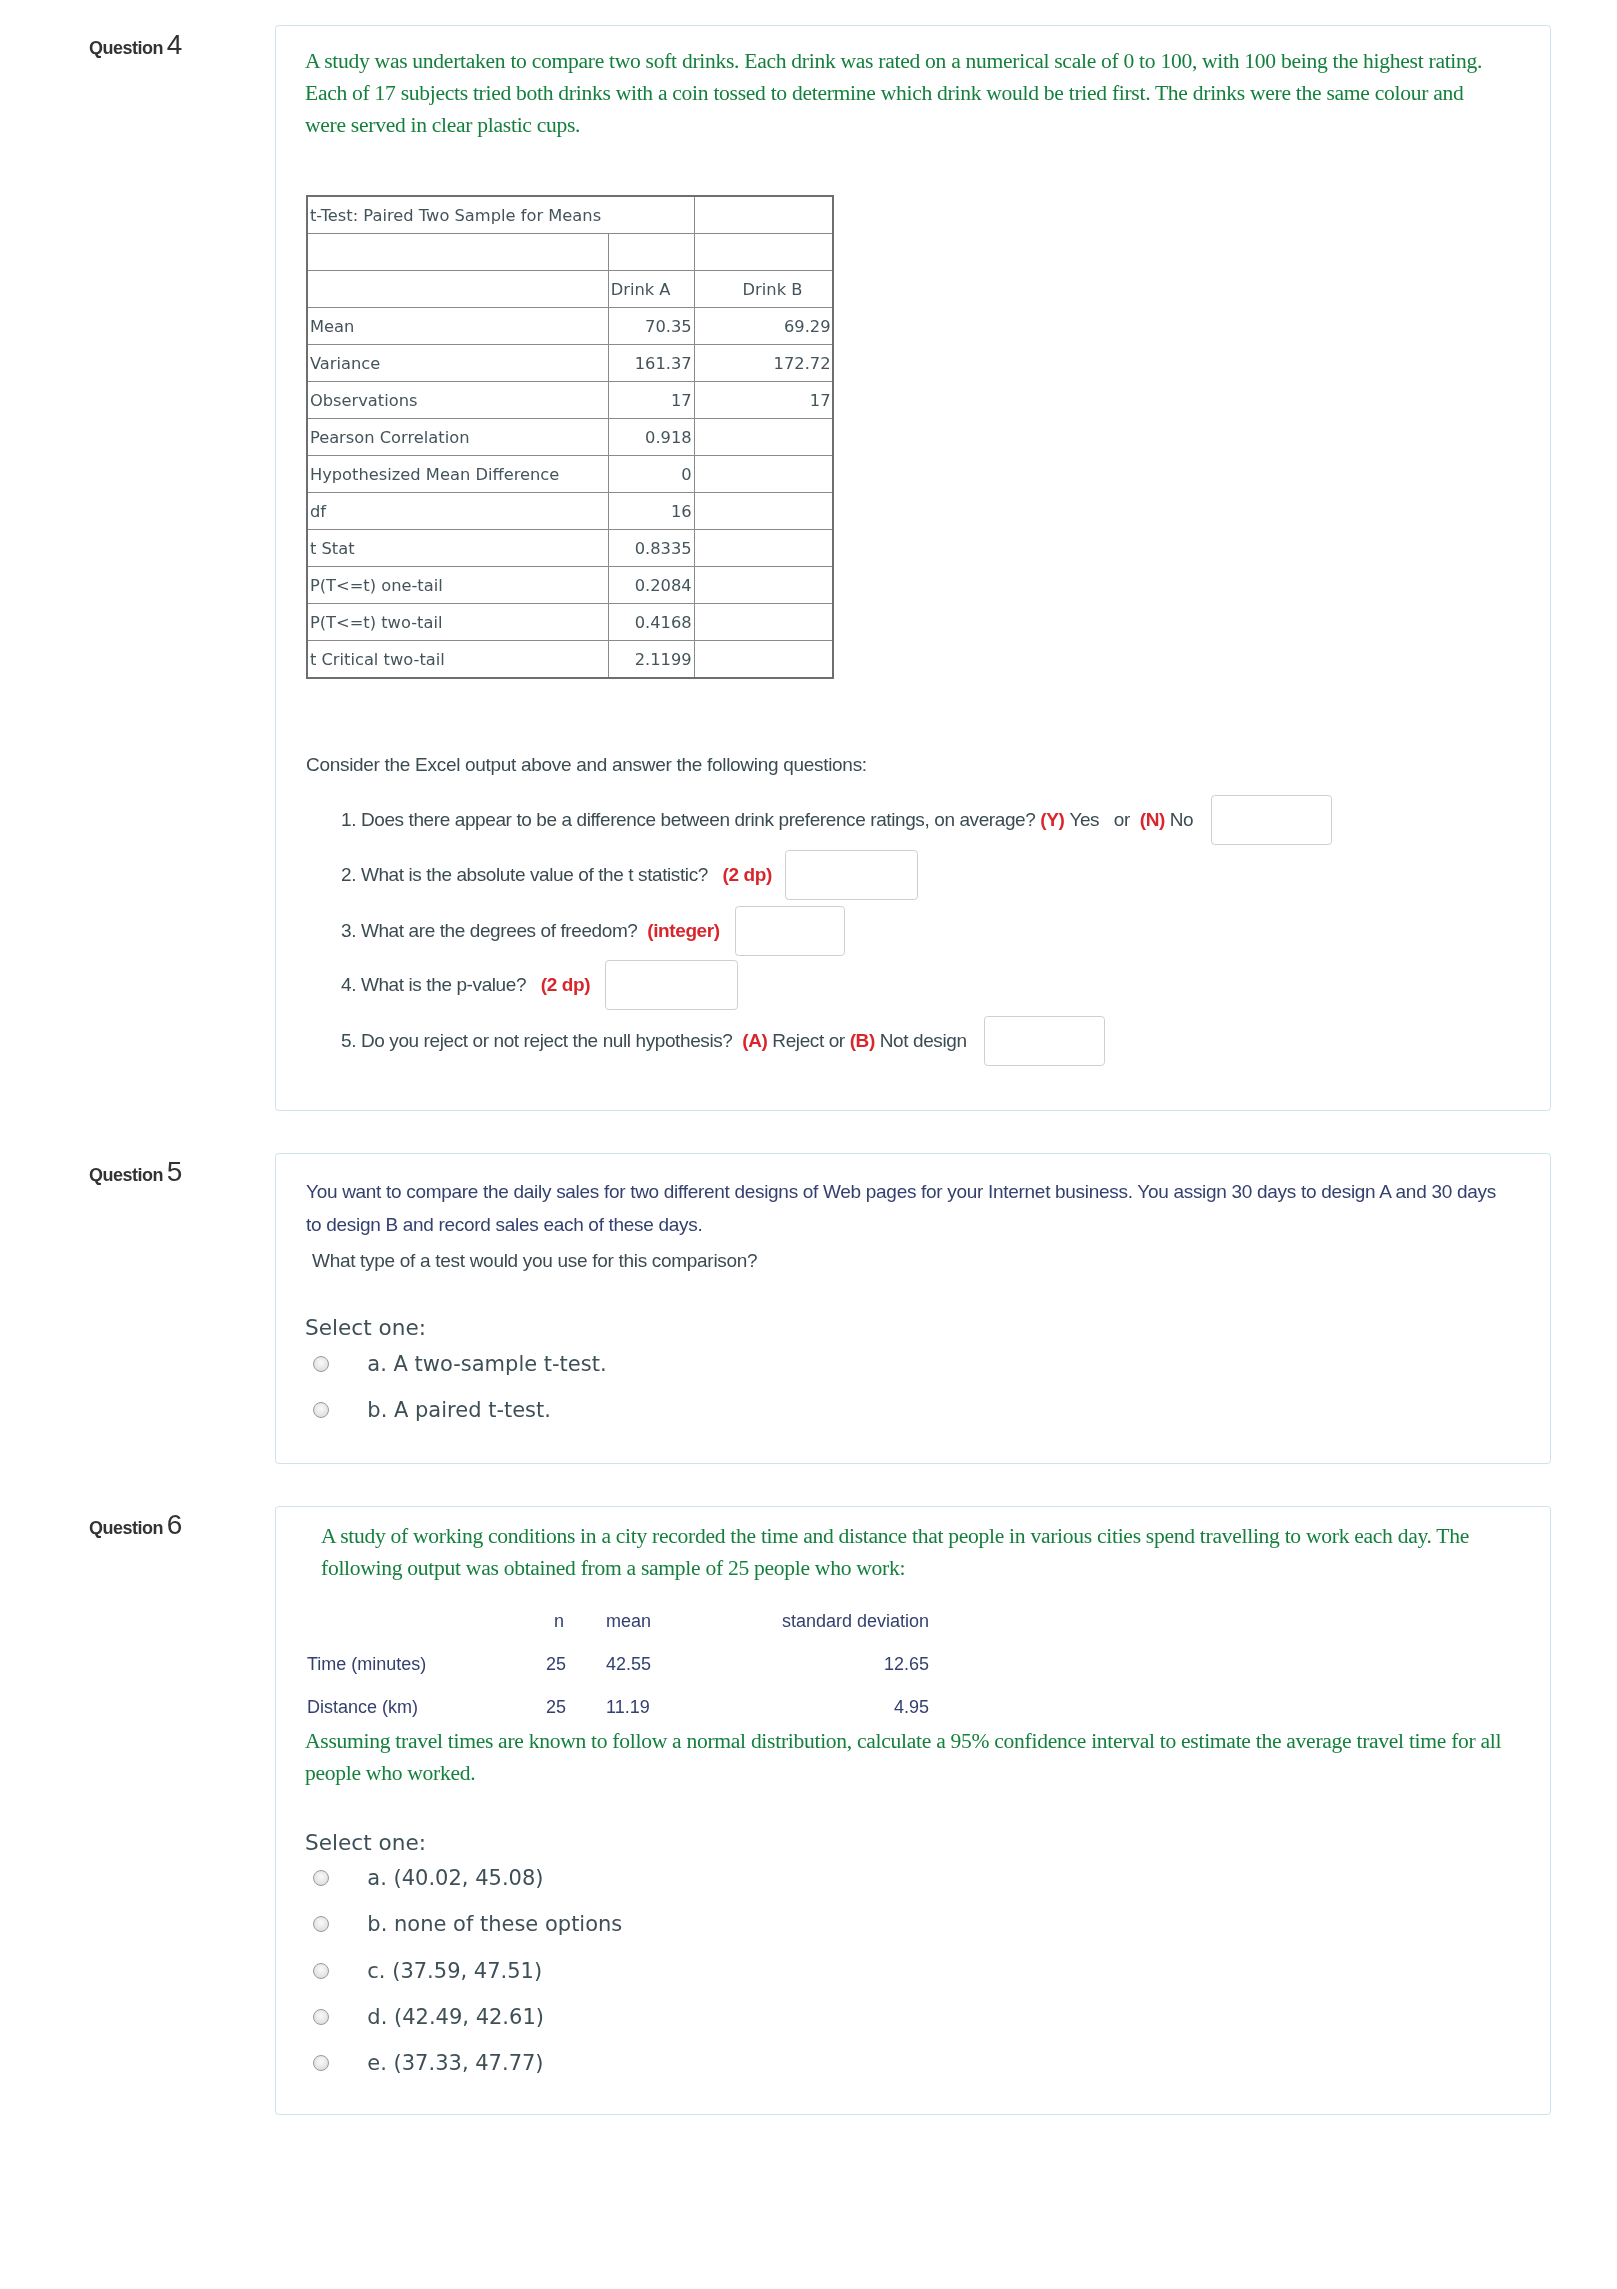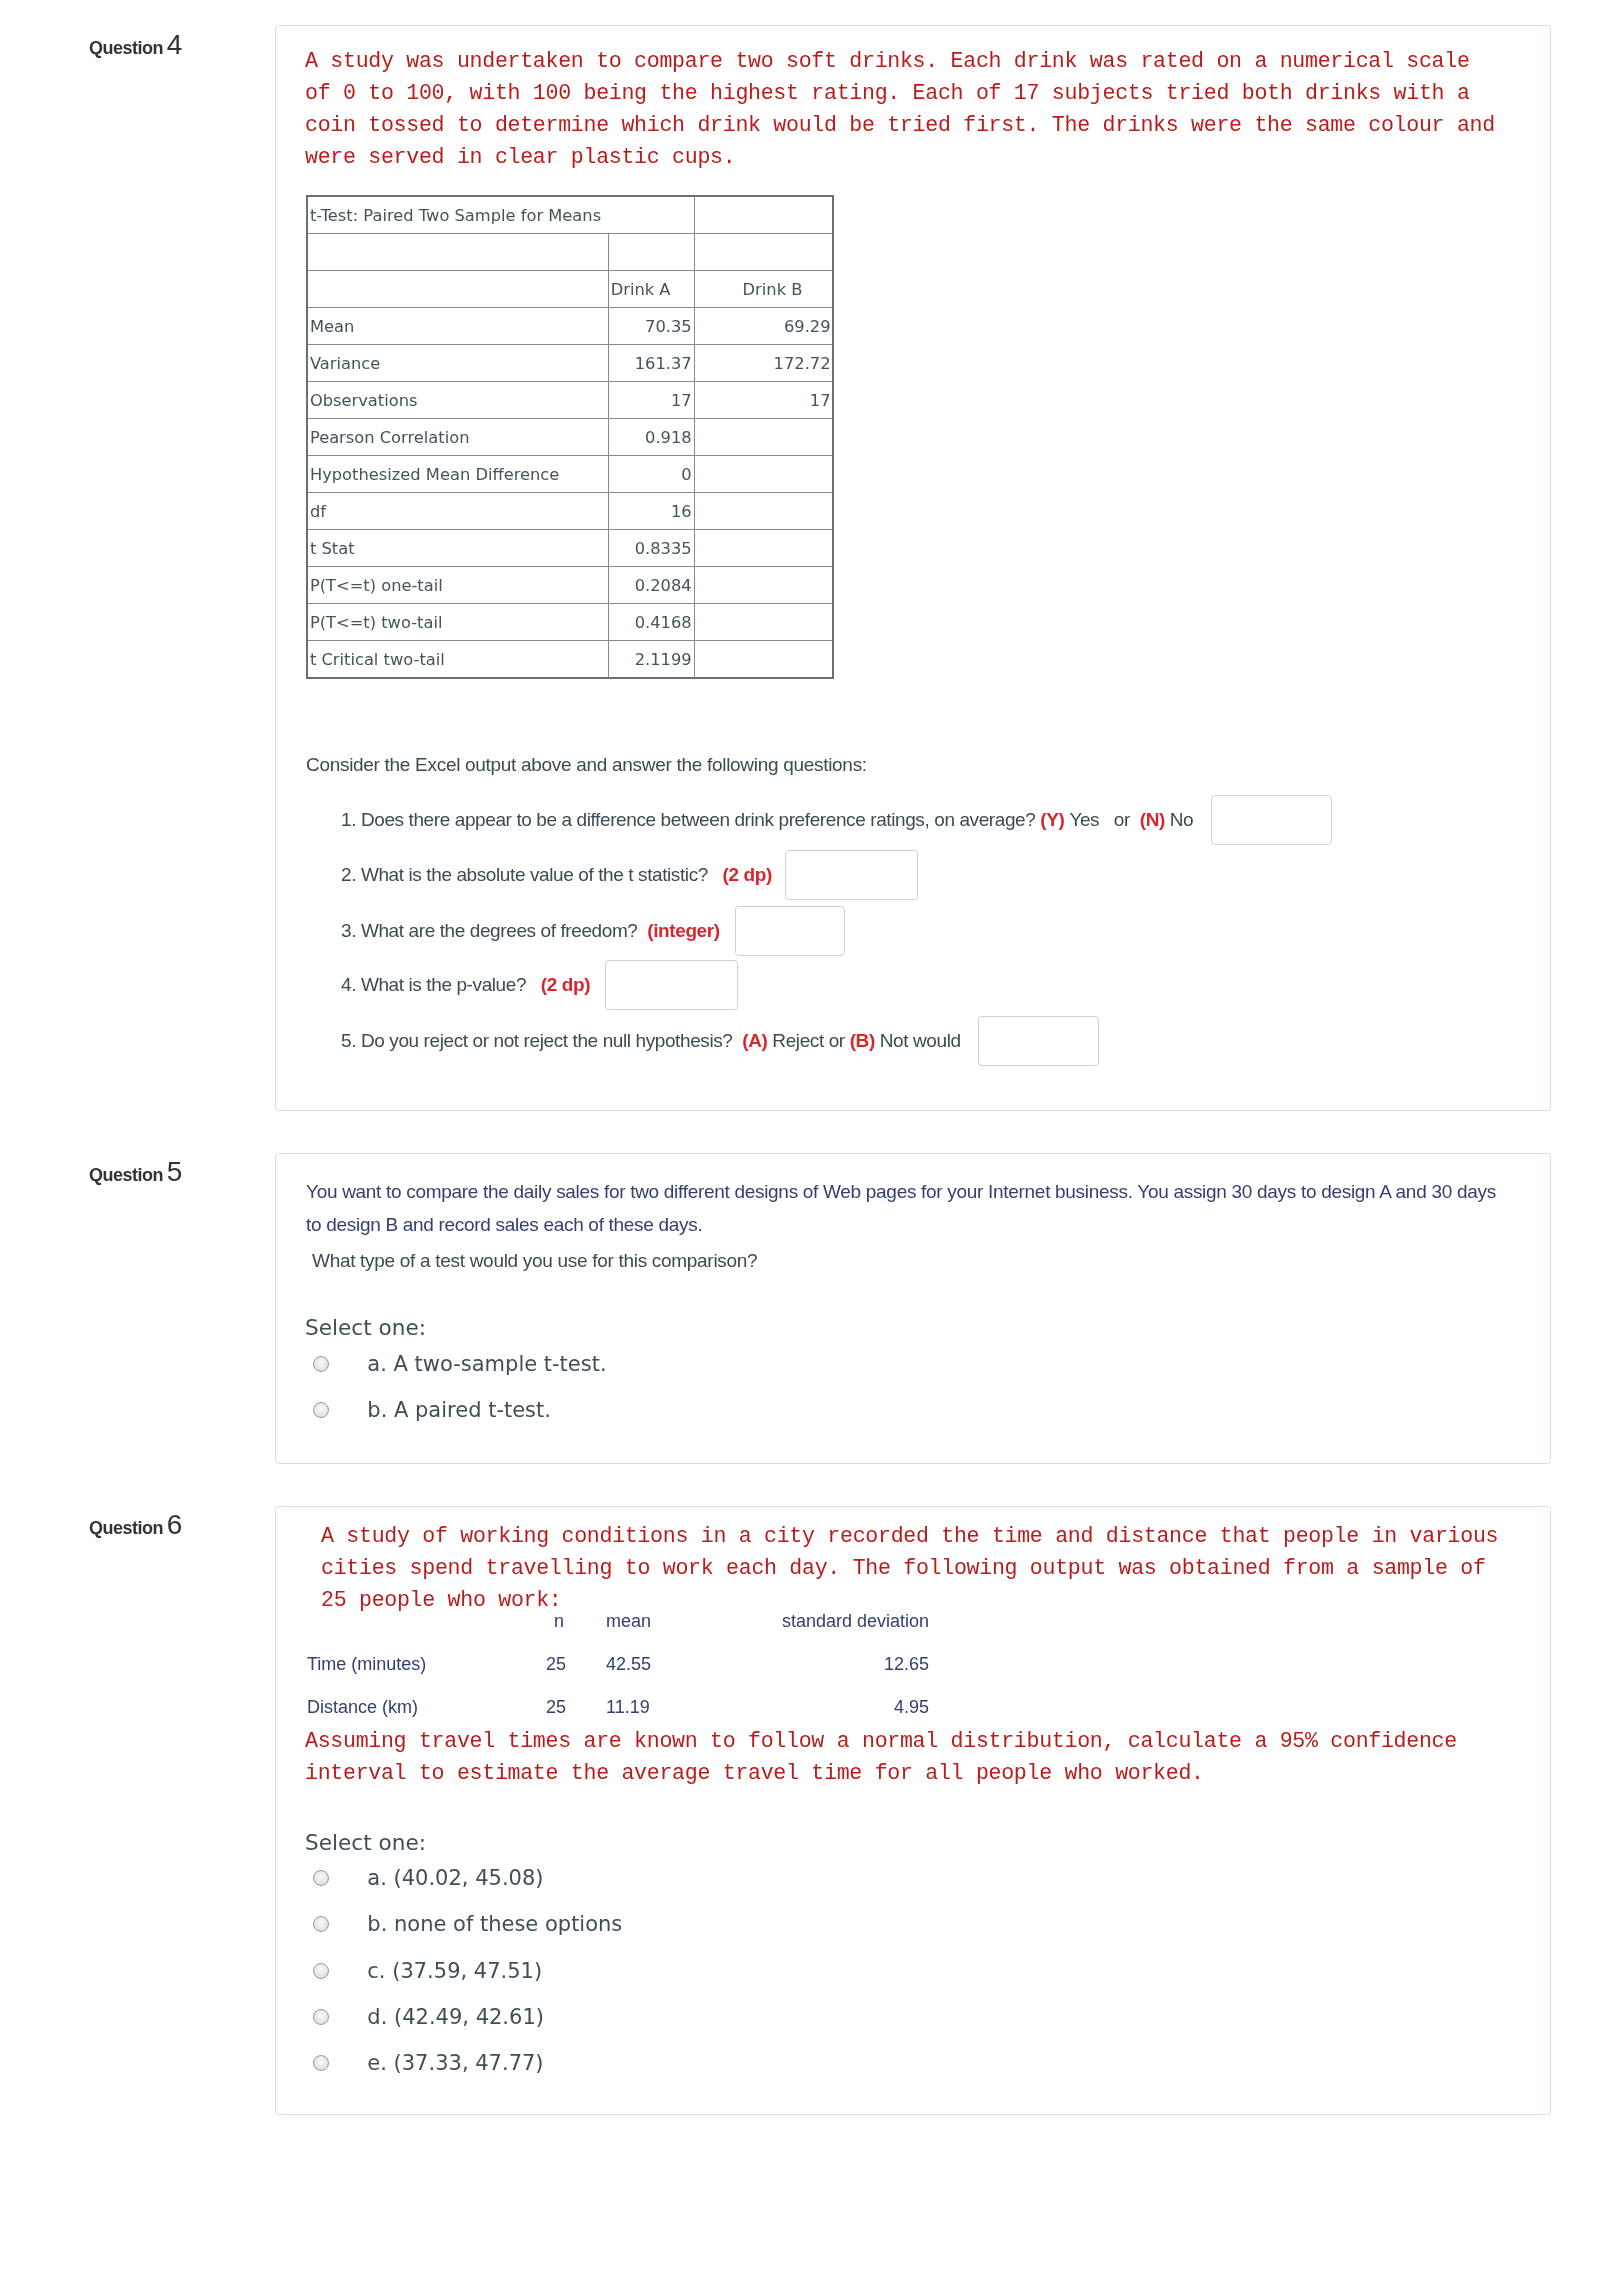--- a/index.html
+++ b/index.html
@@ -1,20 +1,20 @@
 <!DOCTYPE html>
 <html><head>
 <meta charset="utf-8">
 <style>
   html, body { margin:0; padding:0; background:#fff; }
   body { width:1618px; height:2289px; position:relative; font-family:"DejaVu Sans", sans-serif; color:#37474f; overflow:hidden; }
   .qlabel { position:absolute; left:89px; font-family:"Liberation Sans", sans-serif; font-weight:bold; font-size:18px; color:#333; letter-spacing:-0.5px; }
   .qlabel .num { font-size:28px; font-weight:normal; margin-left:3.8px; }
   .qbox { position:absolute; left:275px; width:1274px; border:1px solid #cfe3ea; border-radius:3.8px; background:#fff; }
-  .para { position:absolute; left:29px; font-size:21.6px; line-height:32px; color:#b91c1c; font-family:Liberation Mono, monospace; letter-spacing:-0.3px; }
+  .para { position:absolute; left:29px; font-size:21.6px; line-height:32px; color:#15803d; font-family:Liberation Serif, serif; letter-spacing:-0.3px; }
   .excel { position:absolute; left:30px; top:169px; border-collapse:collapse; border:2.9px solid #6e6e6e; font-family:"DejaVu Sans", sans-serif; font-size:16.3px; color:#44545b; }
   .excel td { border:1.9px solid #8a8a8a; height:36px; padding:0 1.9px; white-space:nowrap; }
   .excel td.c0 { width:296px; text-align:left; }
   .excel td.c1 { width:81px; text-align:right; }
   .excel td.c2 { width:88px; text-align:right;padding-left:48px; }
   .excel td.hdr { text-align:left; }
   .subq { position:absolute; left:65px; font-family:"Liberation Sans", sans-serif; font-size:19px; color:#3b4b52; white-space:nowrap; display:flex; align-items:center; letter-spacing:-0.4px; }
   .red { color:#d9262c; font-weight:bold; }
   .ansbox { display:inline-block; height:46px; border:1px solid #cfcfcf; border-radius:3.8px; background:#fff; }
   .navy { color:#34416f; font-family:"Liberation Sans", sans-serif; font-size:19px; letter-spacing:-0.3px; }
@@ -113,21 +113,21 @@
   </div>
   <div class="subq" style="top:880px;">
     <span>3. What are the degrees of freedom?</span>&nbsp;&nbsp;<span class="red">(integer)</span>
     <input class="ansbox" type="text" style="width: 104px; margin-left: 15.4px;" value="">
   </div>
   <div class="subq" style="top:934px;">
     <span>4. What is the p-value?</span>&nbsp;&nbsp;&nbsp;<span class="red">(2 dp)</span>
     <input class="ansbox" type="text" style="width: 127px; margin-left: 15.4px;" value="">
   </div>
   <div class="subq" style="top:990px;">
-    <span>5. Do you reject or not reject the null hypothesis?</span>&nbsp;&nbsp;<span class="red">(A)</span>&nbsp;<span>Reject or</span>&nbsp;<span class="red">(B)</span>&nbsp;<span>Not would</span>
+    <span>5. Do you reject or not reject the null hypothesis?</span>&nbsp;&nbsp;<span class="red">(A)</span>&nbsp;<span>Reject or</span>&nbsp;<span class="red">(B)</span>&nbsp;<span>Not design</span>
     <input class="ansbox" type="text" style="width: 115px; margin-left: 17.3px;" value="">
   </div>
 </div>
 
 <div class="qlabel" style="top:1156px;">
   <span>Question</span><span class="num">5</span>
 </div>
 <div class="qbox" style="top:1153px; height:309px;">
   <div class="navy" style="position:absolute; left:30px; top:21px; width:1201px; line-height:33px;">You want to compare the daily sales for two different designs of Web pages for your Internet business. You assign 30 days to design A and 30 days to design B and record sales each of these days.</div>
   <div class="navy" style="position:absolute; left:36px; top:96px; color:#3b4b52;">What type of a test would you use for this comparison?</div>

